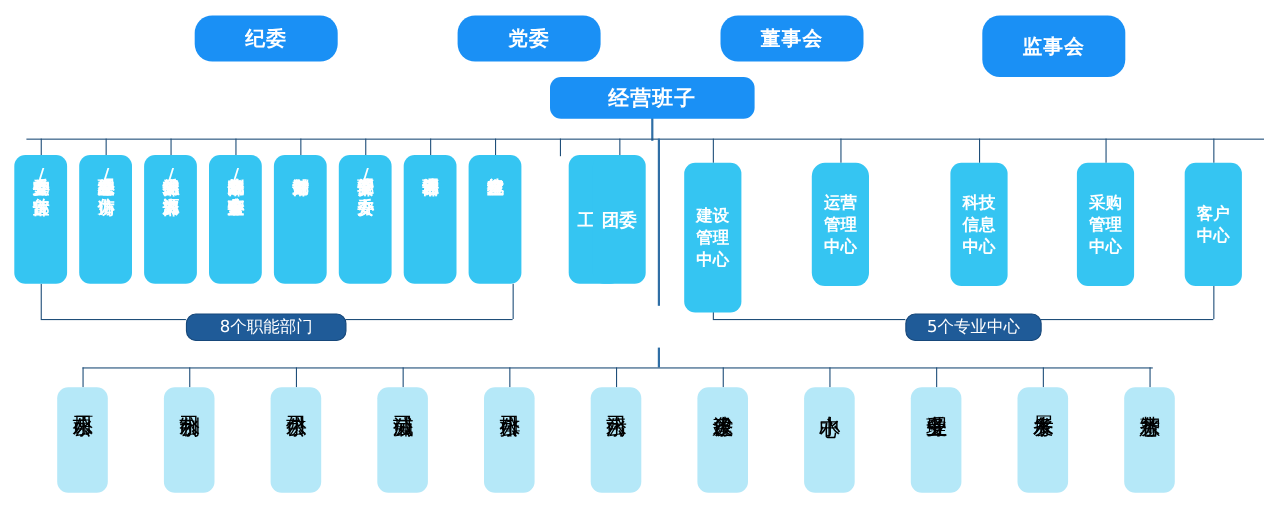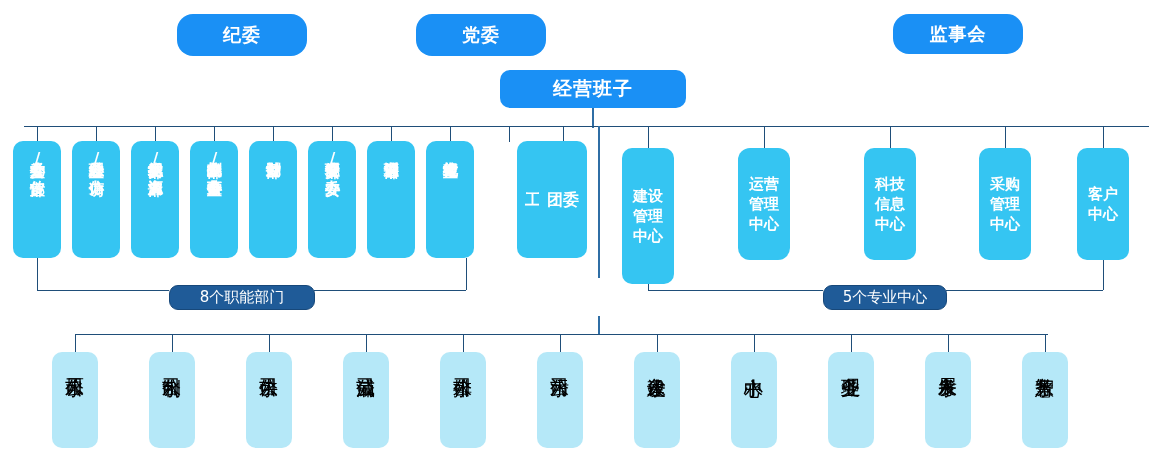--- a/index.html
+++ b/index.html
@@ -143,21 +143,22 @@
   <div class="ln lnv" style="left:463px;top:334px;height:18px;"></div>
   <div class="ln lnv" style="left:560px;top:334px;height:18px;"></div>
   <div class="ln lnv" style="left:657px;top:334px;height:18px;"></div>
   <div class="ln lnv" style="left:754px;top:334px;height:18px;"></div>
   <div class="ln lnv" style="left:851px;top:334px;height:18px;"></div>
   <div class="ln lnv" style="left:948px;top:334px;height:18px;"></div>
   <div class="ln lnv" style="left:1045px;top:334px;height:18px;"></div>
 
   <div class="node gov" style="left:177px;top:14px;width:130px;height:42px;">纪委</div>
   <div class="node gov" style="left:416px;top:14px;width:130px;height:42px;">党委</div>
-  <div class="node gov" style="left:893px;top:14px;width:130px;height:40px;">监事会</div>
+  <div class="node gov" style="left:655px;top:14px;width:130px;height:42px;">董事会</div>
+  <div class="node gov" style="left:893px;top:14px;width:130px;height:56px;">监事会</div>
 
   <div class="node mgmt" style="left:500px;top:70px;width:186px;height:38px;">经营班子</div>
 
   <div class="node dept vert" style="left:13px;top:141px;width:48px;height:117px;">
     <span class="vtxt">党委办公室/宣传部</span>
   </div>
   <div class="node dept vert" style="left:72px;top:141px;width:48px;height:117px;">
     <span class="vtxt">总经理办公室/信访办</span>
   </div>
   <div class="node dept vert" style="left:131px;top:141px;width:48px;height:117px;">

